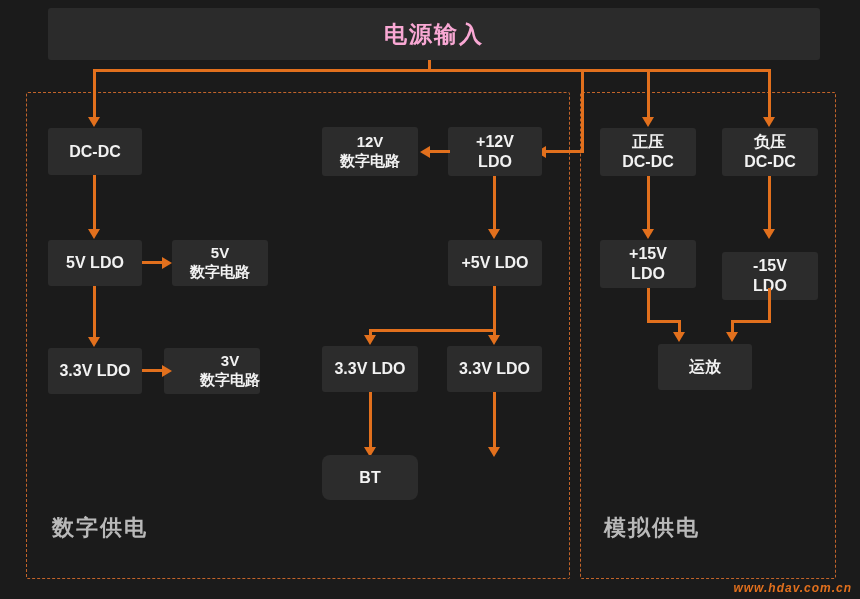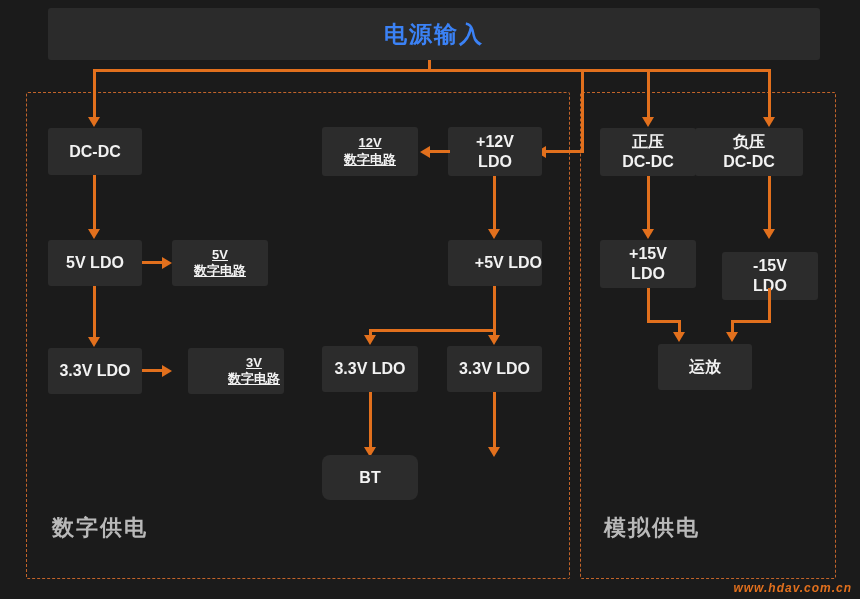--- a/index.html
+++ b/index.html
@@ -22,21 +22,21 @@
     top: 8px;
     width: 772px;
     height: 52px;
     background: #2b2b2b;
     border-radius: 3px;
     display: flex;
     align-items: center;
     justify-content: center;
   }
   .header-box .txt {
-    color: #3b82f6;
+    color: #f9a8d4;
     font-size: 23px;
     font-weight: bold;
     letter-spacing: 2px;
   }
   
   .group {
     position: absolute;
     border: 1px dashed #c2642a;
     border-radius: 2px;
     box-sizing: border-box;
@@ -64,21 +64,21 @@
     text-align: center;
     box-sizing: border-box;
   }
   .node .txt {
     color: #f2f2f2;
     font-size: 16px;
     font-weight: bold;
     line-height: 1.25;
     white-space: pre-line;
   }
-  .node.small .txt { font-size: 13px; text-decoration: underline; }
+  .node.small .txt { font-size: 15px; }
   
   .wire {
     position: absolute;
     background: #e2701d;
   }
   .wire.h { height: 3px; }
   .wire.v { width: 3px; }
   .arrow {
     position: absolute;
     width: 0; height: 0;
@@ -172,42 +172,42 @@
   </div>
   <div class="wire h" style="left:142px; top:261px; width:21px;"></div>
   <div class="arrow right" style="left:162px; top:257px;"></div>
 
   <div class="wire v" style="left:93px; top:286px; height:52px;"></div>
   <div class="arrow down" style="left:88px; top:337px;"></div>
 
   <div class="node" style="left:48px; top:348px; width:94px; height:46px;">
     <span class="txt">3.3V LDO</span>
   </div>
-  <div class="node small" style="left:188px; top:348px; width:96px; height:46px;padding-left:36px;">
+  <div class="node small" style="left:164px; top:348px; width:96px; height:46px;padding-left:36px;">
     <span class="txt">3V
 数字电路</span>
   </div>
   <div class="wire h" style="left:142px; top:369px; width:21px;"></div>
   <div class="arrow right" style="left:162px; top:365px;"></div>
 
   <div class="node small" style="left:322px; top:127px; width:96px; height:49px;">
     <span class="txt">12V
 数字电路</span>
   </div>
   <div class="node" style="left:448px; top:127px; width:94px; height:49px;">
     <span class="txt">+12V
 LDO</span>
   </div>
   <div class="wire h" style="left:430px; top:150px; width:20px;"></div>
   <div class="arrow left" style="left:420px; top:146px;"></div>
 
   <div class="wire v" style="left:493px; top:176px; height:54px;"></div>
   <div class="arrow down" style="left:488px; top:229px;"></div>
 
-  <div class="node" style="left:448px; top:240px; width:94px; height:46px;justify-content:flex-end;">
+  <div class="node" style="left:448px; top:240px; width:94px; height:46px;">
     <span class="txt">+5V LDO</span>
   </div>
 
   <div class="wire v" style="left:493px; top:286px; height:46px;"></div>
   <div class="wire h" style="left:369px; top:329px; width:127px;"></div>
   <div class="wire v" style="left:369px; top:329px; height:8px;"></div>
   <div class="arrow down" style="left:364px; top:335px;"></div>
   <div class="wire v" style="left:493px; top:329px; height:8px;"></div>
   <div class="arrow down" style="left:488px; top:335px;"></div>
 
@@ -224,21 +224,21 @@
   <div class="arrow down" style="left:488px; top:447px;"></div>
 
   <div class="node" style="left:322px; top:455px; width:96px; height:45px;border-radius:8px;">
     <span class="txt">BT</span>
   </div>
 
   <div class="node" style="left:600px; top:128px; width:96px; height:48px;">
     <span class="txt">正压
 DC-DC</span>
   </div>
-  <div class="node" style="left:695px; top:128px; width:108px; height:48px;">
+  <div class="node" style="left:722px; top:128px; width:96px; height:48px;">
     <span class="txt">负压
 DC-DC</span>
   </div>
 
   <div class="wire v" style="left:647px; top:176px; height:54px;"></div>
   <div class="arrow down" style="left:642px; top:229px;"></div>
   <div class="wire v" style="left:768px; top:176px; height:54px;"></div>
   <div class="arrow down" style="left:763px; top:229px;"></div>
 
   <div class="node" style="left:600px; top:240px; width:96px; height:48px;">

